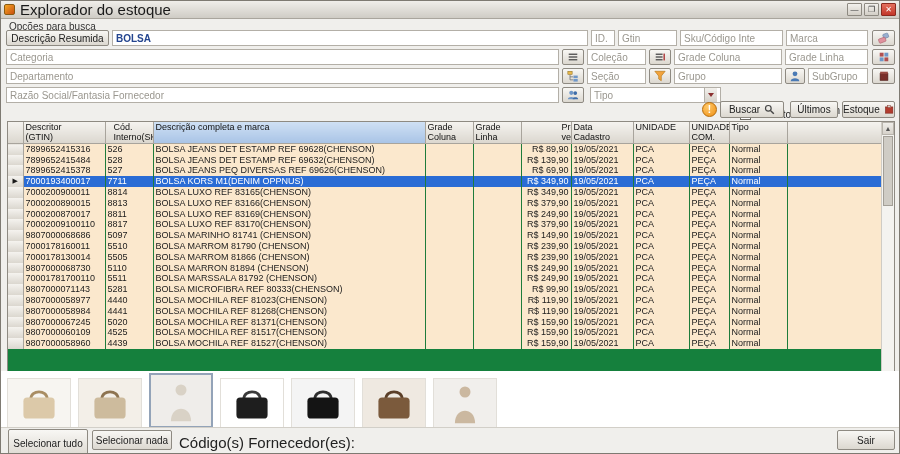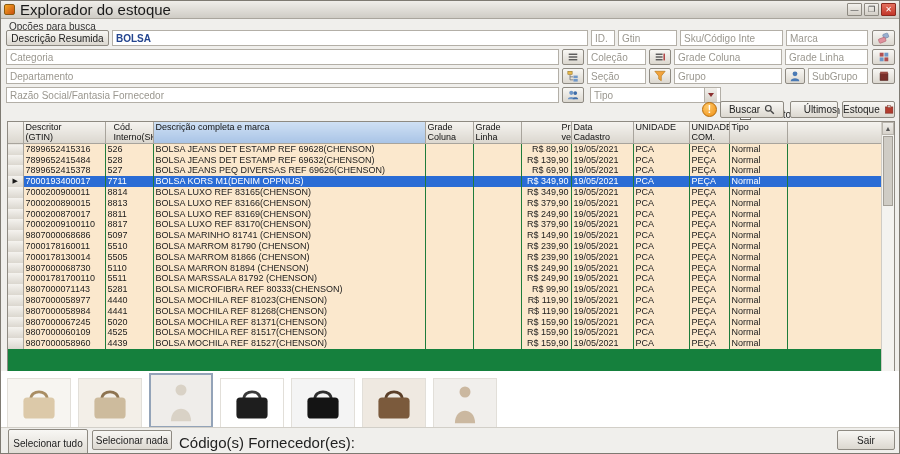--- a/index.html
+++ b/index.html
@@ -170,21 +170,21 @@
   </label>
 
   <div class="alert-btn" style="left:701px;top:101px;">!</div>
   <button class="btn" style="left:719px;top:100px;width:64px;">
     <span>Buscar</span>
     <svg viewBox="0 0 14 14" width="11" height="11">
       <circle cx="5.5" cy="5.5" r="3.6" fill="none" stroke="#444" stroke-width="1.5"></circle>
         <line x1="8.5" y1="8.5" x2="12.5" y2="12.5" stroke="#444" stroke-width="1.8"></line>
     </svg>
   </button>
-  <button class="btn" style="left:789px;top:100px;width:48px;justify-content:flex-end;">
+  <button class="btn" style="left:789px;top:100px;width:48px;">
     <span>Últimos</span>
   </button>
   <button class="btn" style="left:841px;top:100px;width:53px;">
     <span>Estoque</span>
     <svg viewBox="0 0 14 14" width="11" height="11">
       <rect x="2" y="3.5" width="10" height="8.5" fill="#b23c2e" stroke="#7e241a" stroke-width="0.8"></rect>
         <rect x="5" y="1.5" width="4" height="3" fill="#d8d0c8" stroke="#7e241a" stroke-width="0.6"></rect>
     </svg>
   </button>
 

